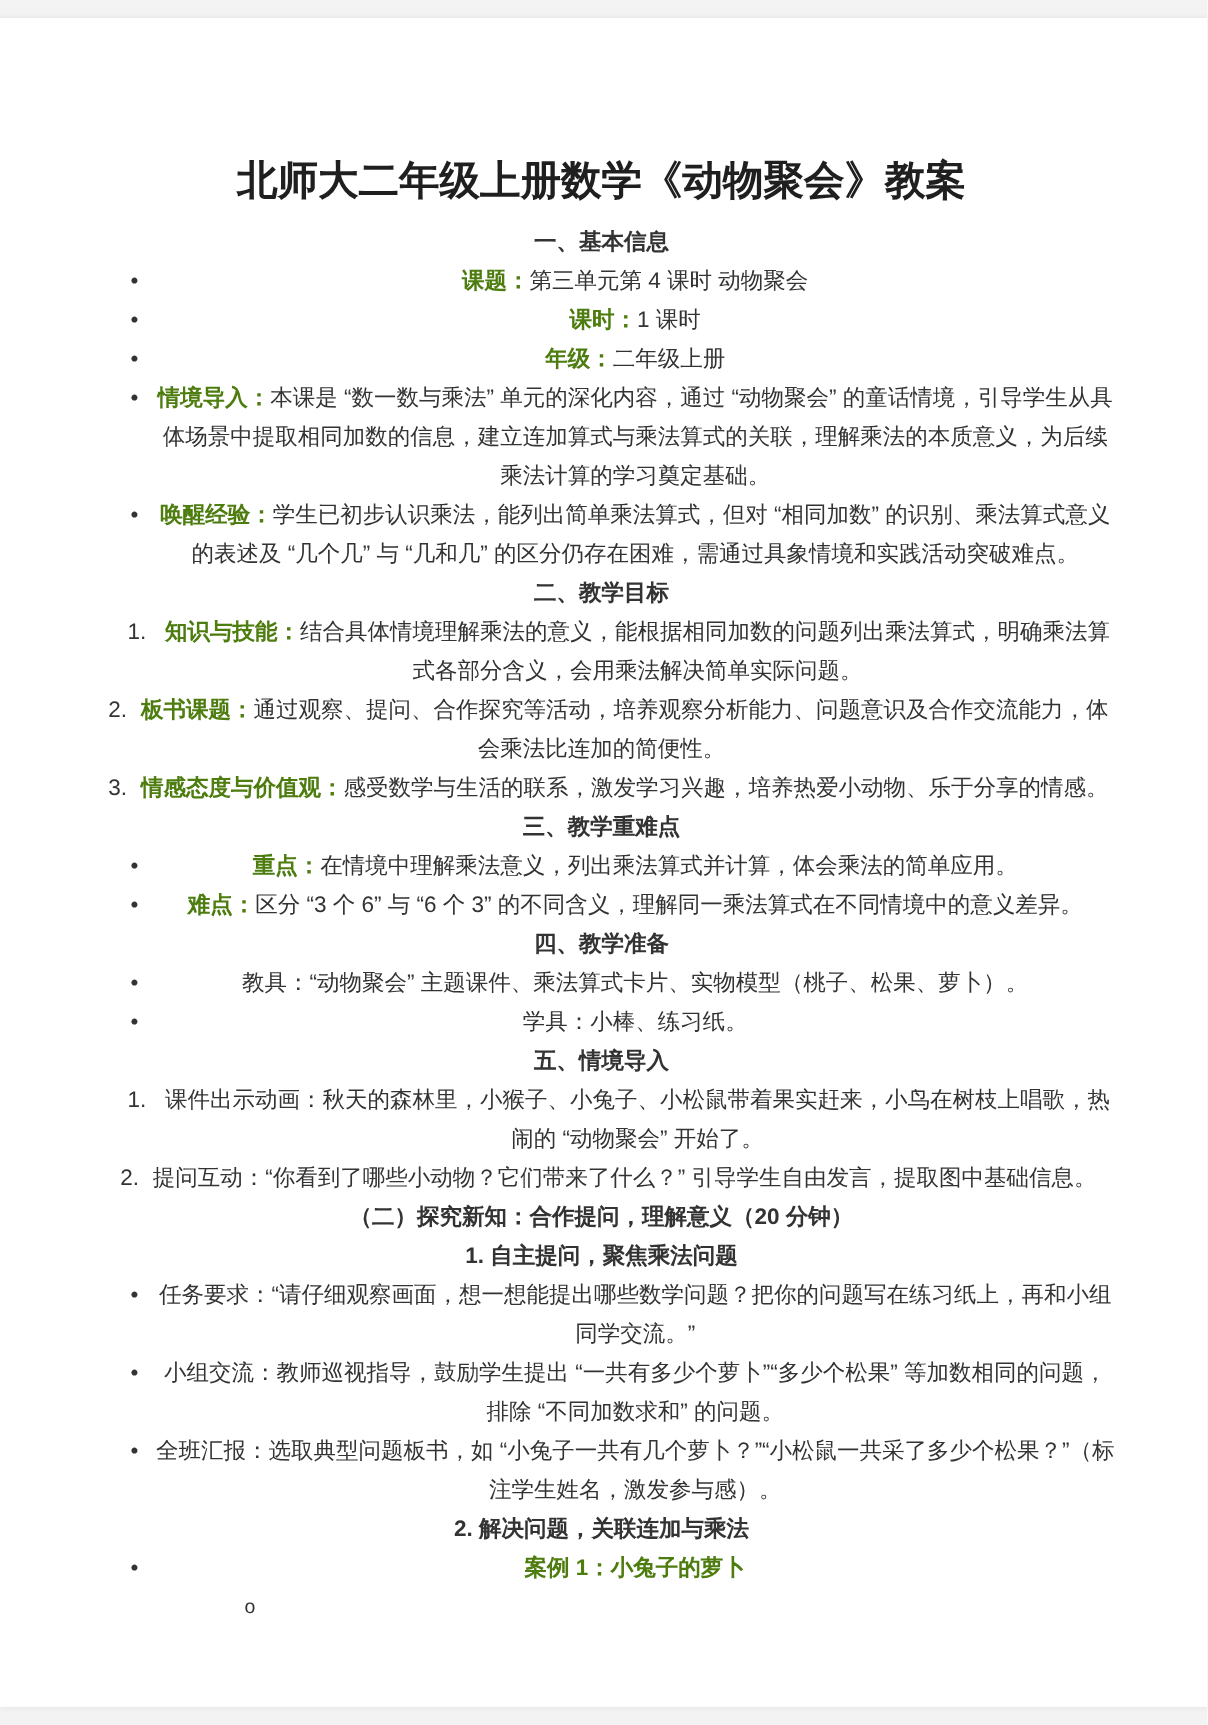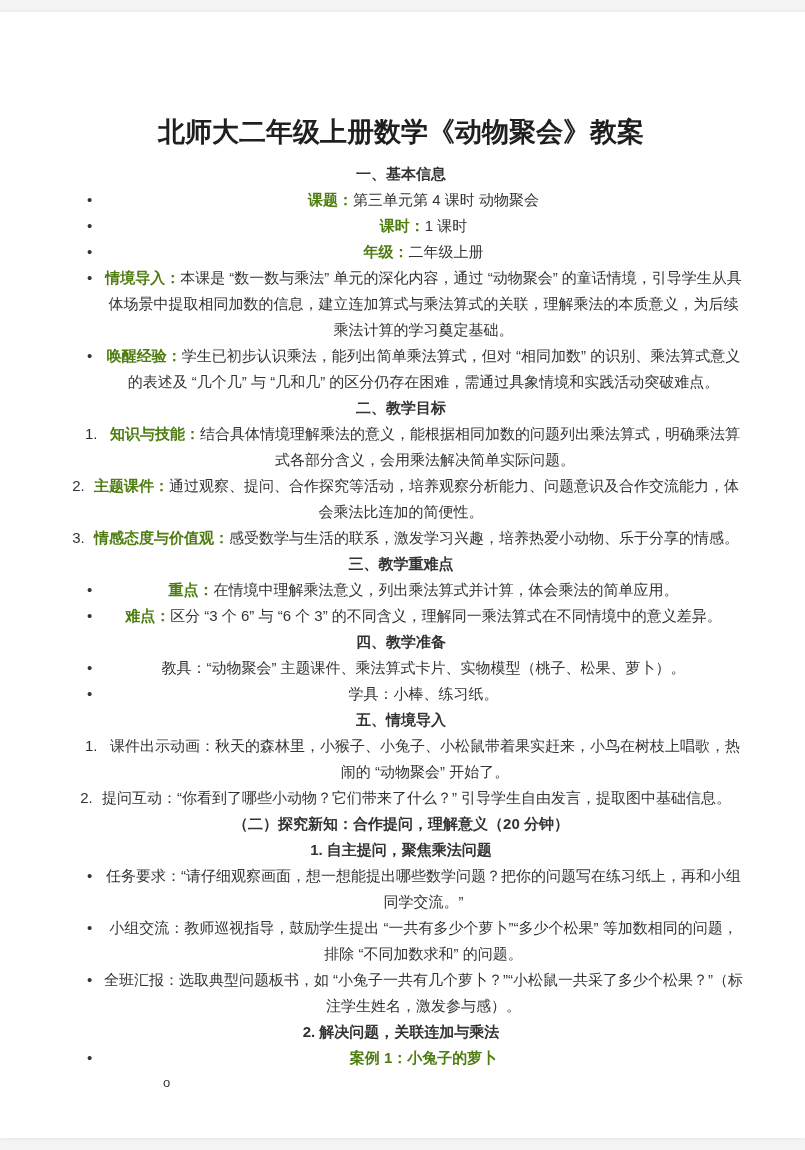--- a/index.html
+++ b/index.html
@@ -18,21 +18,21 @@
     padding:90px 60px 0 57px;
     box-shadow:0 0 4px rgba(0,0,0,0.08);
     overflow:hidden;
   }
   h1.doc-title{
     font-size:27px;
     line-height:1.35;
     font-weight:700;
     color:#1f1f1f;
     text-align:center;
-    margin:12px 0 11px 0;
+    margin:0 0 11px 0;
   }
   .doc-body{font-size:15px;line-height:26px;}
   .blk{position:relative;margin:0;text-align:center;}
   .heading{font-weight:700;color:#2b2b2b;}
   .bullet{padding-left:45px;}
   .bullet .marker{
     position:absolute;left:30px;top:0;
     font-size:15px;color:#333;
   }
   .bullet2{padding-left:133px;}
@@ -53,21 +53,21 @@
   <h1 class="doc-title">北师大二年级上册数学《动物聚会》教案</h1>
   <div class="doc-body">
       <div class="blk heading"><span class="txt">一、基本信息</span></div>
       <div class="blk bullet"><span class="marker">•</span><span class="lbl">课题：</span><span class="txt">第三单元第 4 课时 动物聚会</span></div>
       <div class="blk bullet"><span class="marker">•</span><span class="lbl">课时：</span><span class="txt">1 课时</span></div>
       <div class="blk bullet"><span class="marker">•</span><span class="lbl">年级：</span><span class="txt">二年级上册</span></div>
       <div class="blk bullet"><span class="marker">•</span><span class="lbl">情境导入：</span><span class="txt">本课是 “数一数与乘法” 单元的深化内容，通过 “动物聚会” 的童话情境，引导学生从具体场景中提取相同加数的信息，建立连加算式与乘法算式的关联，理解乘法的本质意义，为后续乘法计算的学习奠定基础。</span></div>
       <div class="blk bullet"><span class="marker">•</span><span class="lbl">唤醒经验：</span><span class="txt">学生已初步认识乘法，能列出简单乘法算式，但对 “相同加数” 的识别、乘法算式意义的表述及 “几个几” 与 “几和几” 的区分仍存在困难，需通过具象情境和实践活动突破难点。</span></div>
       <div class="blk heading"><span class="txt">二、教学目标</span></div>
       <div class="blk num-in"><span class="num">1.</span><span class="lbl">知识与技能：</span><span class="txt">结合具体情境理解乘法的意义，能根据相同加数的问题列出乘法算式，明确乘法算式各部分含义，会用乘法解决简单实际问题。</span></div>
-      <div class="blk num-out"><span class="num">2.</span><span class="lbl">主题课件：</span><span class="txt">通过观察、提问、合作探究等活动，培养观察分析能力、问题意识及合作交流能力，体会乘法比连加的简便性。</span></div>
+      <div class="blk num-out"><span class="num">2.</span><span class="lbl">板书课题：</span><span class="txt">通过观察、提问、合作探究等活动，培养观察分析能力、问题意识及合作交流能力，体会乘法比连加的简便性。</span></div>
       <div class="blk num-out"><span class="num">3.</span><span class="lbl">情感态度与价值观：</span><span class="txt">感受数学与生活的联系，激发学习兴趣，培养热爱小动物、乐于分享的情感。</span></div>
       <div class="blk heading"><span class="txt">三、教学重难点</span></div>
       <div class="blk bullet"><span class="marker">•</span><span class="lbl">重点：</span><span class="txt">在情境中理解乘法意义，列出乘法算式并计算，体会乘法的简单应用。</span></div>
       <div class="blk bullet"><span class="marker">•</span><span class="lbl">难点：</span><span class="txt">区分 “3 个 6” 与 “6 个 3” 的不同含义，理解同一乘法算式在不同情境中的意义差异。</span></div>
       <div class="blk heading"><span class="txt">四、教学准备</span></div>
       <div class="blk bullet"><span class="marker">•</span><span class="txt">教具：“动物聚会” 主题课件、乘法算式卡片、实物模型（桃子、松果、萝卜）。</span></div>
       <div class="blk bullet"><span class="marker">•</span><span class="txt">学具：小棒、练习纸。</span></div>
       <div class="blk heading"><span class="txt">五、情境导入</span></div>
       <div class="blk num-in"><span class="num">1.</span><span class="txt">课件出示动画：秋天的森林里，小猴子、小兔子、小松鼠带着果实赶来，小鸟在树枝上唱歌，热闹的 “动物聚会” 开始了。</span></div>
       <div class="blk num-out"><span class="num">2.</span><span class="txt">提问互动：“你看到了哪些小动物？它们带来了什么？” 引导学生自由发言，提取图中基础信息。</span></div>

